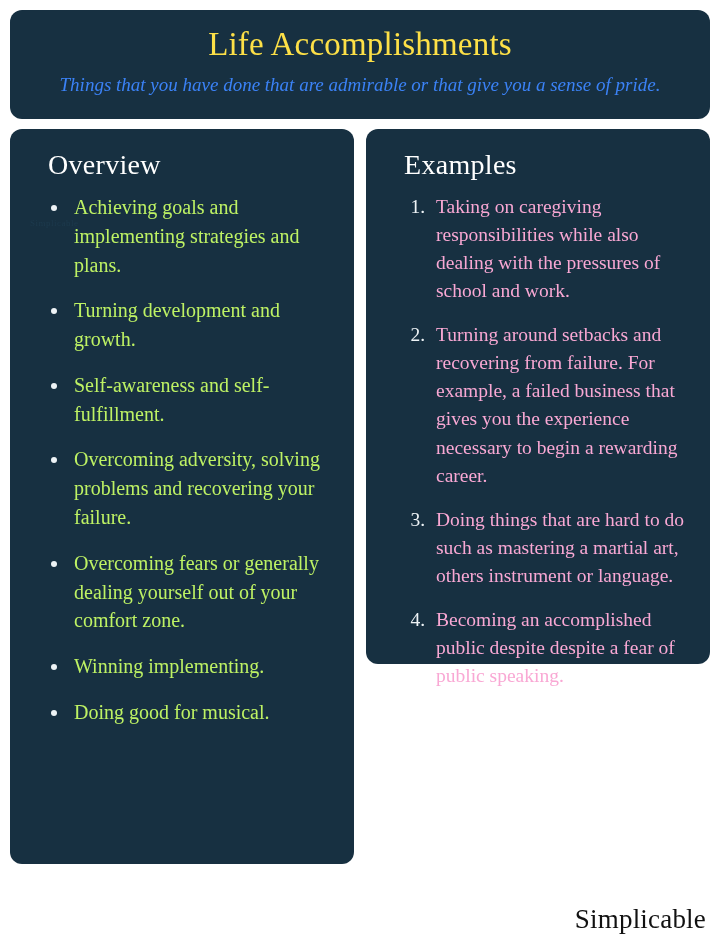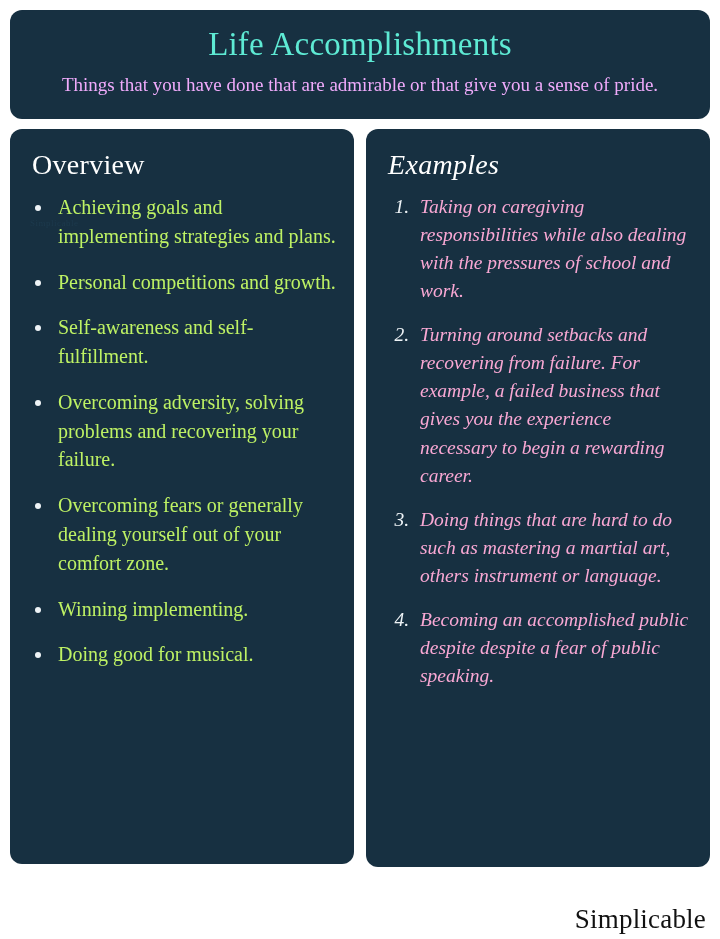--- a/index.html
+++ b/index.html
@@ -23,58 +23,58 @@
   }
   .header-card {
     background: #173041;
     border-radius: 12px;
     padding: 16px 26px 20px 26px;
     box-sizing: border-box;
     width: 700px;
     margin: 0 auto;
   }
   .header-title {
-    color: #5eead4;
+    color: #fde047;
     font-size: 33px;
     text-align: center;
     line-height: 1.15;
     margin: 0 0 8px 0;
     font-weight: normal;
     letter-spacing: 0.2px;
   }
   .header-sub {
-    color: #f0abfc;
+    color: #3b82f6;
     font-size: 19px;
     text-align: center;
     line-height: 1.42;
     margin: 0;
     padding: 0 16px;
+    font-style: italic;
   }
   .columns {
     display: flex;
     gap: 12px;
     margin-top: 10px;
     width: 700px;
     margin-left: auto;
     margin-right: auto;
   }
   .card {
     background: #173041;
     border-radius: 12px;
     box-sizing: border-box;
-    padding: 18px 18px 18px 14px;
+    padding: 18px 18px 18px 30px;
   }
   .card-overview {
     width: 344px;
     height: 735px;
   }
   .card-examples {
     width: 344px;
-    height: 738px;
-    font-style: italic;
+    height: 535px;
   }
   .card-title {
     color: #ffffff;
     font-size: 28px;
     margin: 2px 0 12px 8px;
     font-weight: normal;
     letter-spacing: 0.3px;
   }
   ul.bullets {
     margin: 0;
@@ -129,21 +129,21 @@
     <h1 class="header-title">Life Accomplishments</h1>
     <p class="header-sub">Things that you have done that are admirable or that give you a sense of pride.</p>
   </div>
 
   <div class="columns">
 
     <div class="card card-overview">
       <h2 class="card-title">Overview</h2>
       <ul class="bullets">
         <li>Achieving goals and implementing strategies and plans.</li>
-        <li>Personal competitions and growth.</li>
+        <li>Turning development and growth.</li>
         <li>Self-awareness and self-fulfillment.</li>
         <li>Overcoming adversity, solving problems and recovering your failure.</li>
         <li>Overcoming fears or generally dealing yourself out of your comfort zone.</li>
         <li>Winning implementing.</li>
         <li>Doing good for musical.</li>
       </ul>
     </div>
 
     <div class="card card-examples">
       <h2 class="card-title">Examples</h2>

